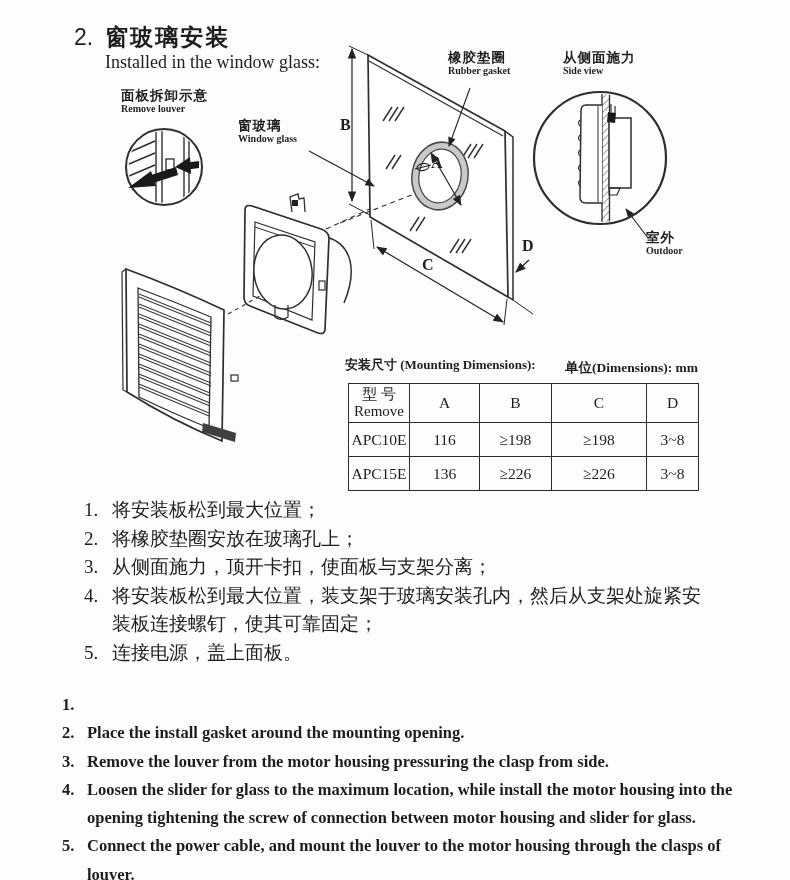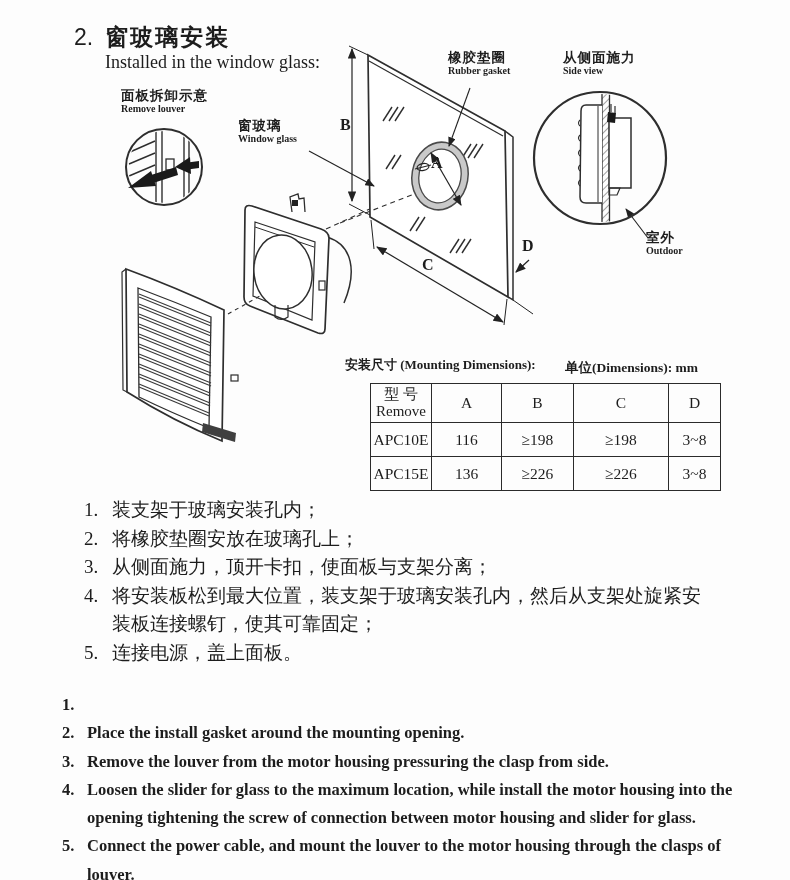--- a/index.html
+++ b/index.html
@@ -14,21 +14,21 @@
   .h-title { font-size:23px; font-weight:700; letter-spacing:2px; }
   .h-sub { left:105px; top:52px; font-size:18px; }
   
   .dlabel { line-height:1.12; white-space:nowrap; }
   .dlabel .cn { display:block; font-size:13.5px; font-weight:700; letter-spacing:1px; }
   .dlabel .en { display:block; font-size:10px; font-weight:700; }
   .dim { font-size:16px; font-weight:700; }
   
   .tcap-l { left:345px; top:356px; font-size:13px; font-weight:700; }
   .tcap-r { left:565px; top:359px; font-size:13.5px; font-weight:700; }
-  table.dim-table { position:absolute; left:348px; top:383px; border-collapse:collapse;margin-left:22px; }
+  table.dim-table { position:absolute; left:348px; top:383px; border-collapse:collapse; }
   table.dim-table td {
     border:1.6px solid #2b2b2b; text-align:center; vertical-align:middle;
     font-size:15.5px; padding:0;
   }
   td.c-model { width:60px; } td.c-a { width:69px; } td.c-b { width:71px; }
   td.c-c { width:94px; } td.c-d { width:51px; }
   tr.hdr td { height:38px; }
   tr.data td { height:33px;text-align:center; }
   .model-cell { line-height:1.12; font-size:15px; }
   
@@ -253,21 +253,21 @@
       <td>≥226</td>
       <td>≥226</td>
       <td>3~8</td>
     </tr>
   </tbody>
     </table>
 
   <ol class="abs steps steps-cn">
     <li>
         <span class="num">1.</span>
-        <span class="txt">装支架于玻璃安装孔内；</span>
+        <span class="txt">将安装板松到最大位置；</span>
       </li>
     <li>
         <span class="num">2.</span>
         <span class="txt">将橡胶垫圈安放在玻璃孔上；</span>
       </li>
     <li>
         <span class="num">3.</span>
         <span class="txt">从侧面施力，顶开卡扣，使面板与支架分离；</span>
       </li>
     <li>

